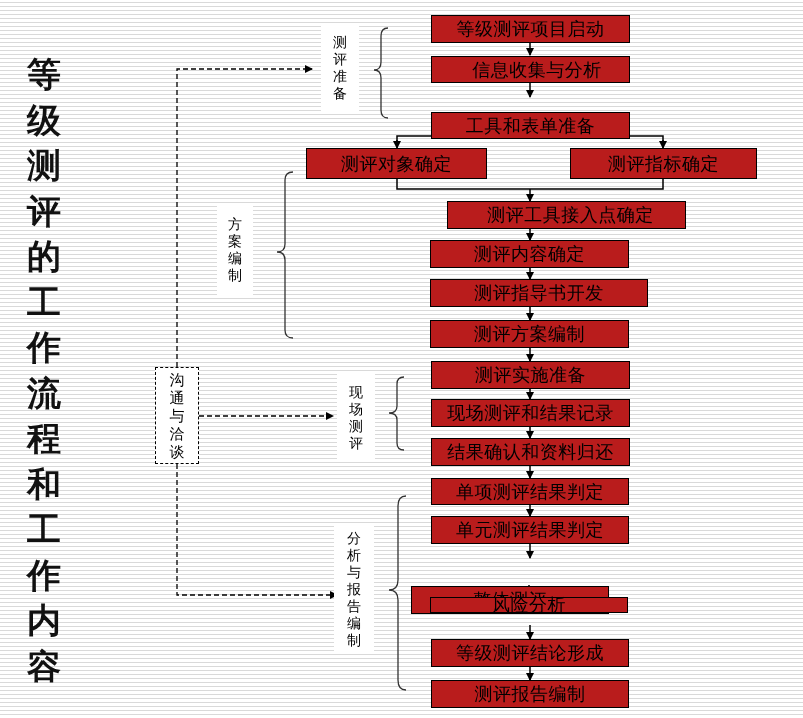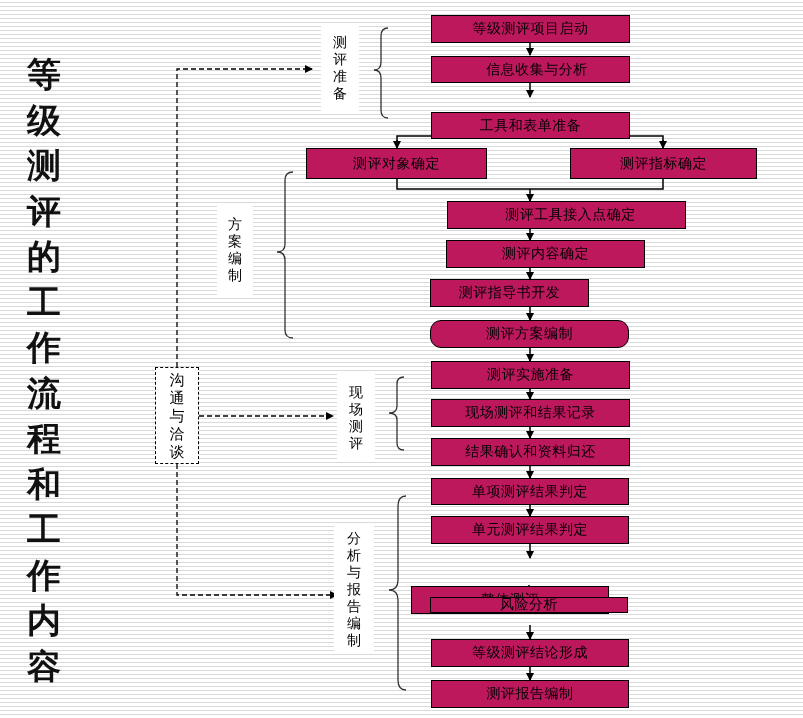--- a/index.html
+++ b/index.html
@@ -12,23 +12,23 @@
     }
     .title-col {
       position: absolute; left: 22px; top: 52px; width: 44px;
       display: flex; flex-direction: column; align-items: center;
     }
     .title-char {
       font-family: "DejaVu Serif", "Liberation Serif", serif;
       font-size: 34px; line-height: 45.5px; height: 45.5px; font-weight: bold; color: #111;
     }
     .box {
-      position: absolute; background: #be185d; border: 1.5px solid #000; box-sizing: border-box;
+      position: absolute; background: #b91c1c; border: 1.5px solid #000; box-sizing: border-box;
       display: flex; align-items: center; justify-content: center;
-      font-size: 14px; white-space: nowrap; letter-spacing: 0.5px;
+      font-size: 18px; white-space: nowrap; letter-spacing: 0.5px;
     }
     .vlabel {
       position: absolute; background: #fff; box-sizing: border-box;
       display: flex; flex-direction: column; align-items: center; justify-content: center;
       font-size: 14px; line-height: 17px;
     }
     .vlabel span { display: block; }
     .comm {
       position: absolute; left: 155px; top: 367px; width: 44px; height: 97px;
       background: #fff; border: 1.5px dashed #000; box-sizing: border-box;
@@ -138,23 +138,23 @@
     <span>编</span>
     <span>制</span>
   </div>
 
 <div class="box" style="left:431px; top:15px; width:199px; height:28px;">等级测评项目启动</div>
 <div class="box" style="left:431px; top:56px; width:199px; height:27px;padding-left:13px;">信息收集与分析</div>
 <div class="box" style="left:431px; top:98px; width:199px; height:27px;margin-top:14px;">工具和表单准备</div>
 <div class="box" style="left:306px; top:148px; width:181px; height:31px;">测评对象确定</div>
 <div class="box" style="left:570px; top:148px; width:187px; height:31px;">测评指标确定</div>
 <div class="box" style="left:447px; top:201px; width:239px; height:28px;padding-left:8px;">测评工具接入点确定</div>
-<div class="box" style="left:430px; top:240px; width:199px; height:28px;margin-left:16px;">测评内容确定</div>
-<div class="box" style="left:430px; top:279px; width:159px; height:28px;">测评指导书开发</div>
-<div class="box" style="left:430px; top:320px; width:199px; height:28px;border-radius:11px;">测评方案编制</div>
+<div class="box" style="left:430px; top:240px; width:199px; height:28px;">测评内容确定</div>
+<div class="box" style="left:430px; top:279px; width:218px; height:28px;">测评指导书开发</div>
+<div class="box" style="left:430px; top:320px; width:199px; height:28px;">测评方案编制</div>
 <div class="box" style="left:431px; top:361px; width:199px; height:28px;">测评实施准备</div>
 <div class="box" style="left:431px; top:399px; width:199px; height:28px;">现场测评和结果记录</div>
 <div class="box" style="left:431px; top:438px; width:199px; height:28px;">结果确认和资料归还</div>
 <div class="box" style="left:431px; top:478px; width:198px; height:27px;">单项测评结果判定</div>
 <div class="box" style="left:431px; top:516px; width:198px; height:28px;">单元测评结果判定</div>
 <div class="box" style="left:411px; top:558px; width:198px; height:28px;margin-top:28px;">整体测评</div>
 <div class="box" style="left:430px; top:597px; width:198px; height:16px;">风险分析</div>
 <div class="box" style="left:431px; top:639px; width:198px; height:28px;">等级测评结论形成</div>
 <div class="box" style="left:431px; top:680px; width:198px; height:28px;">测评报告编制</div>
 

